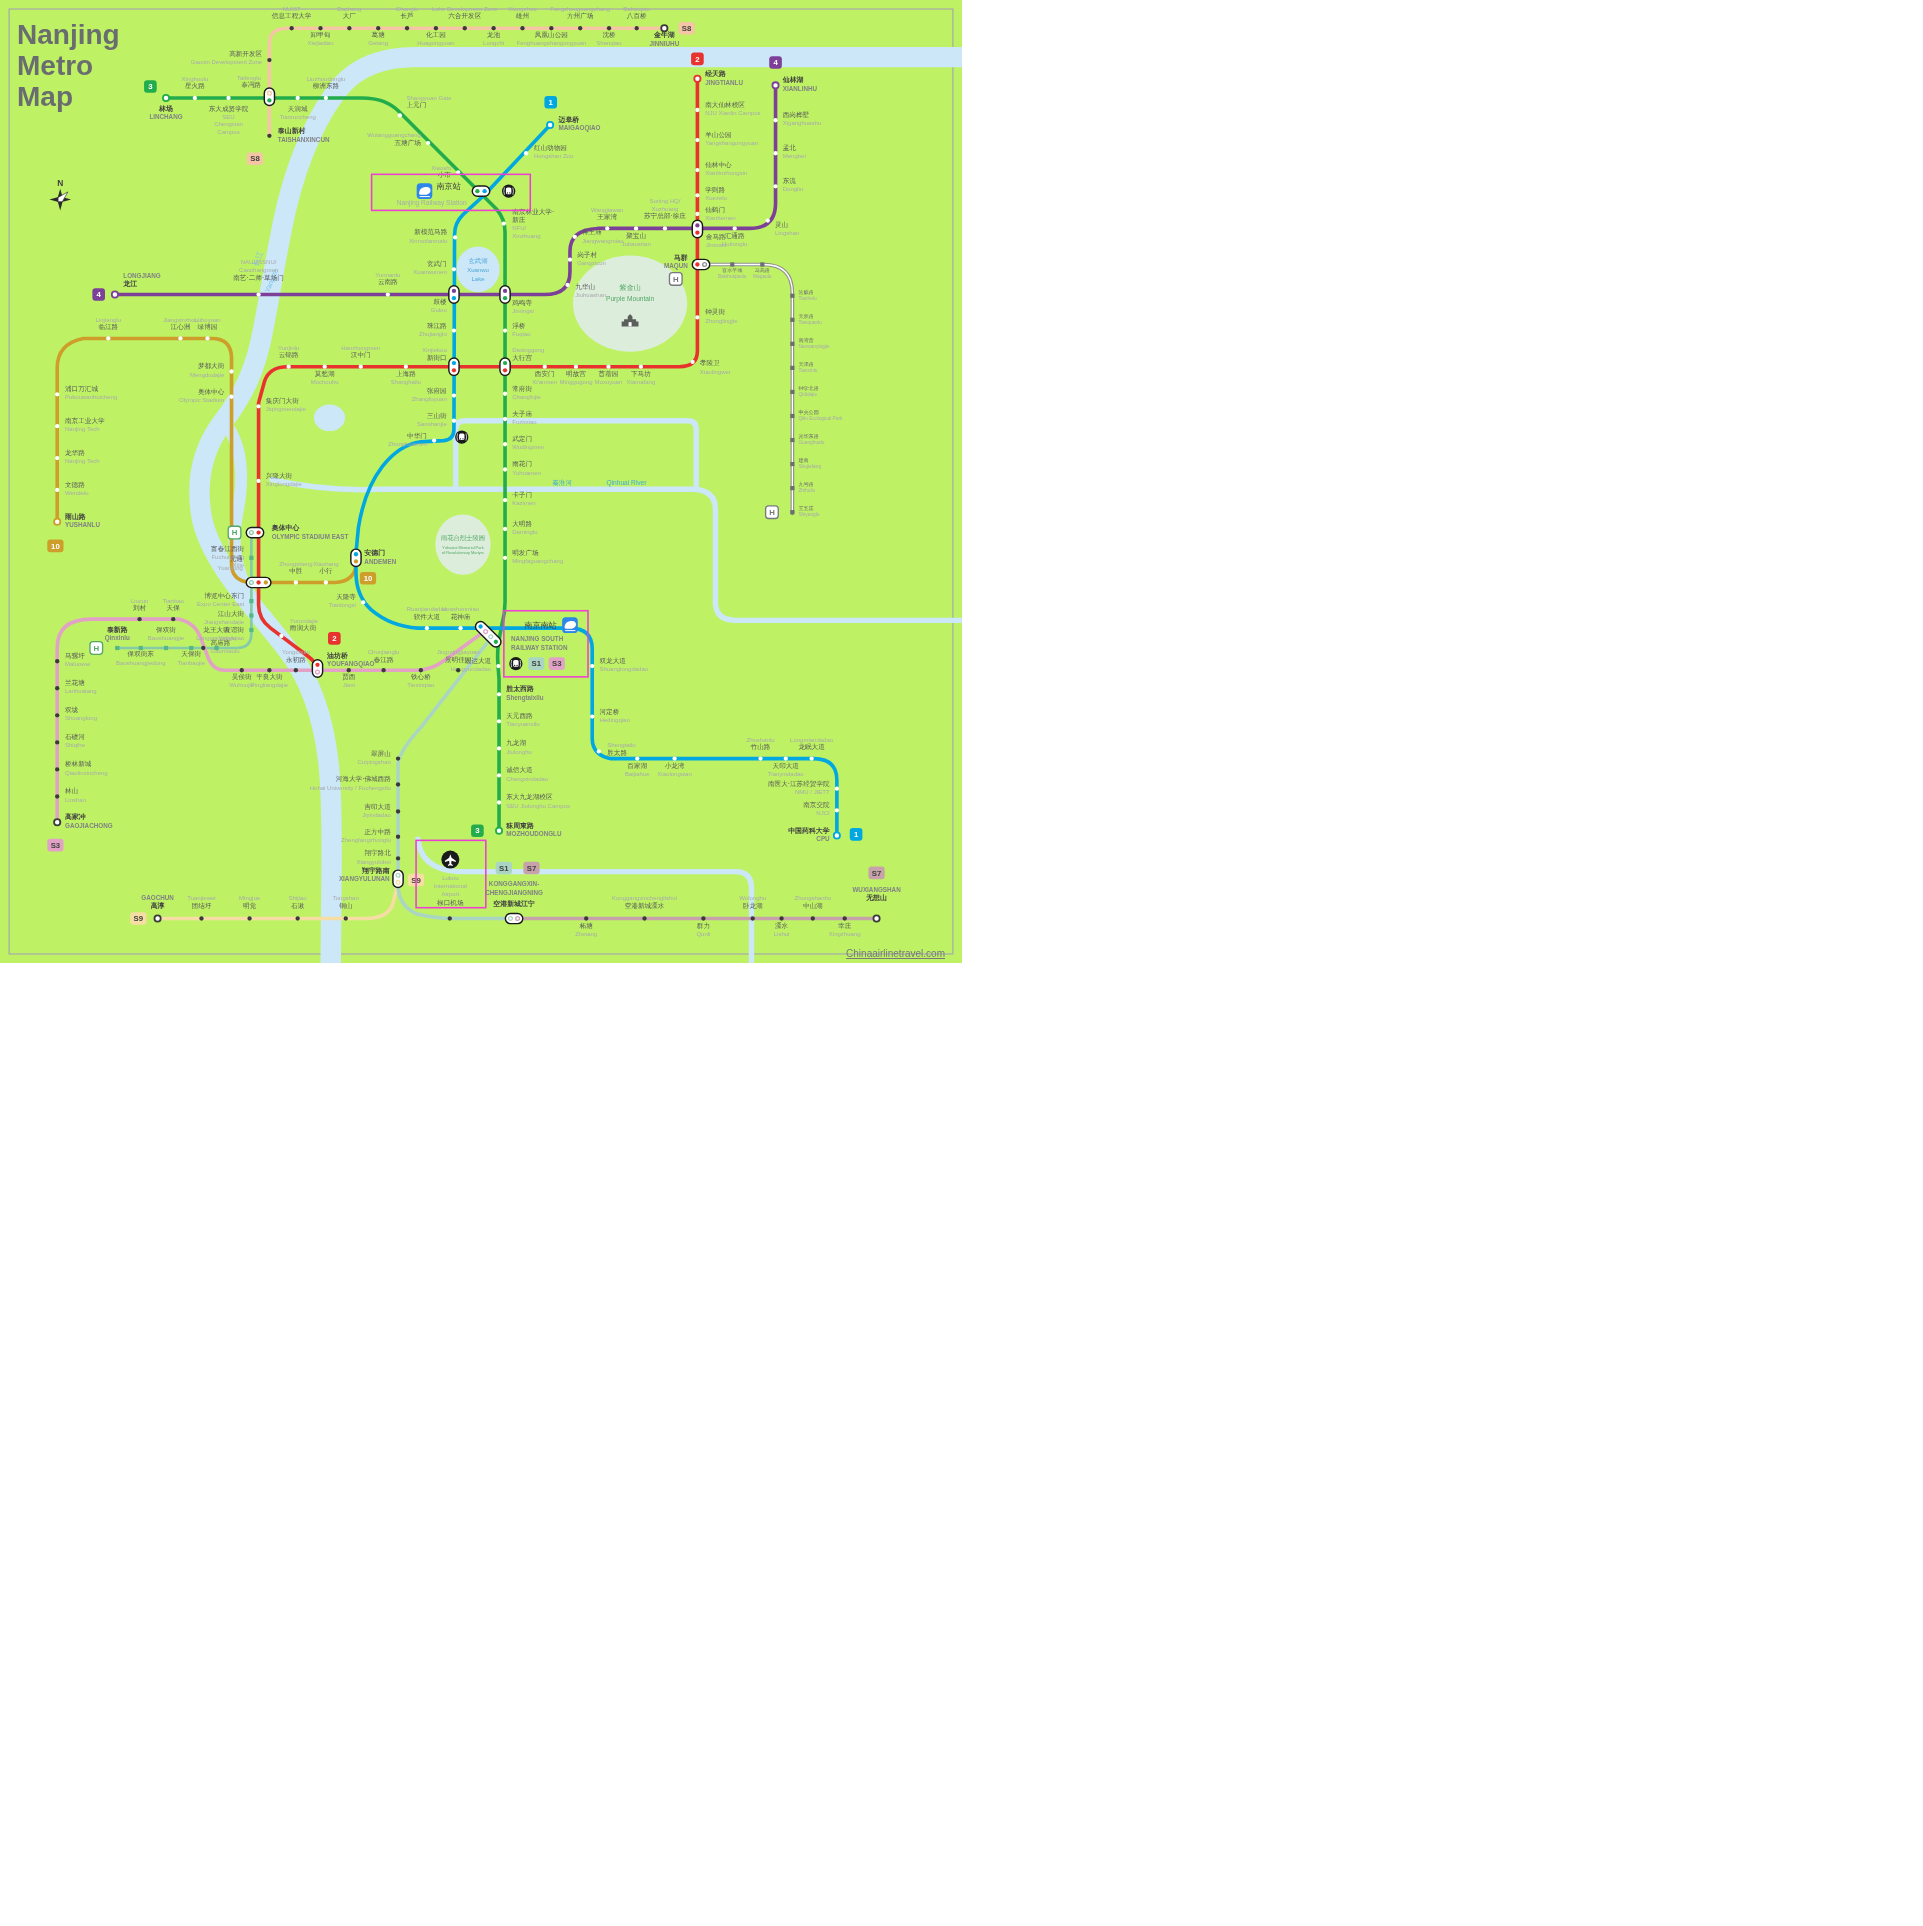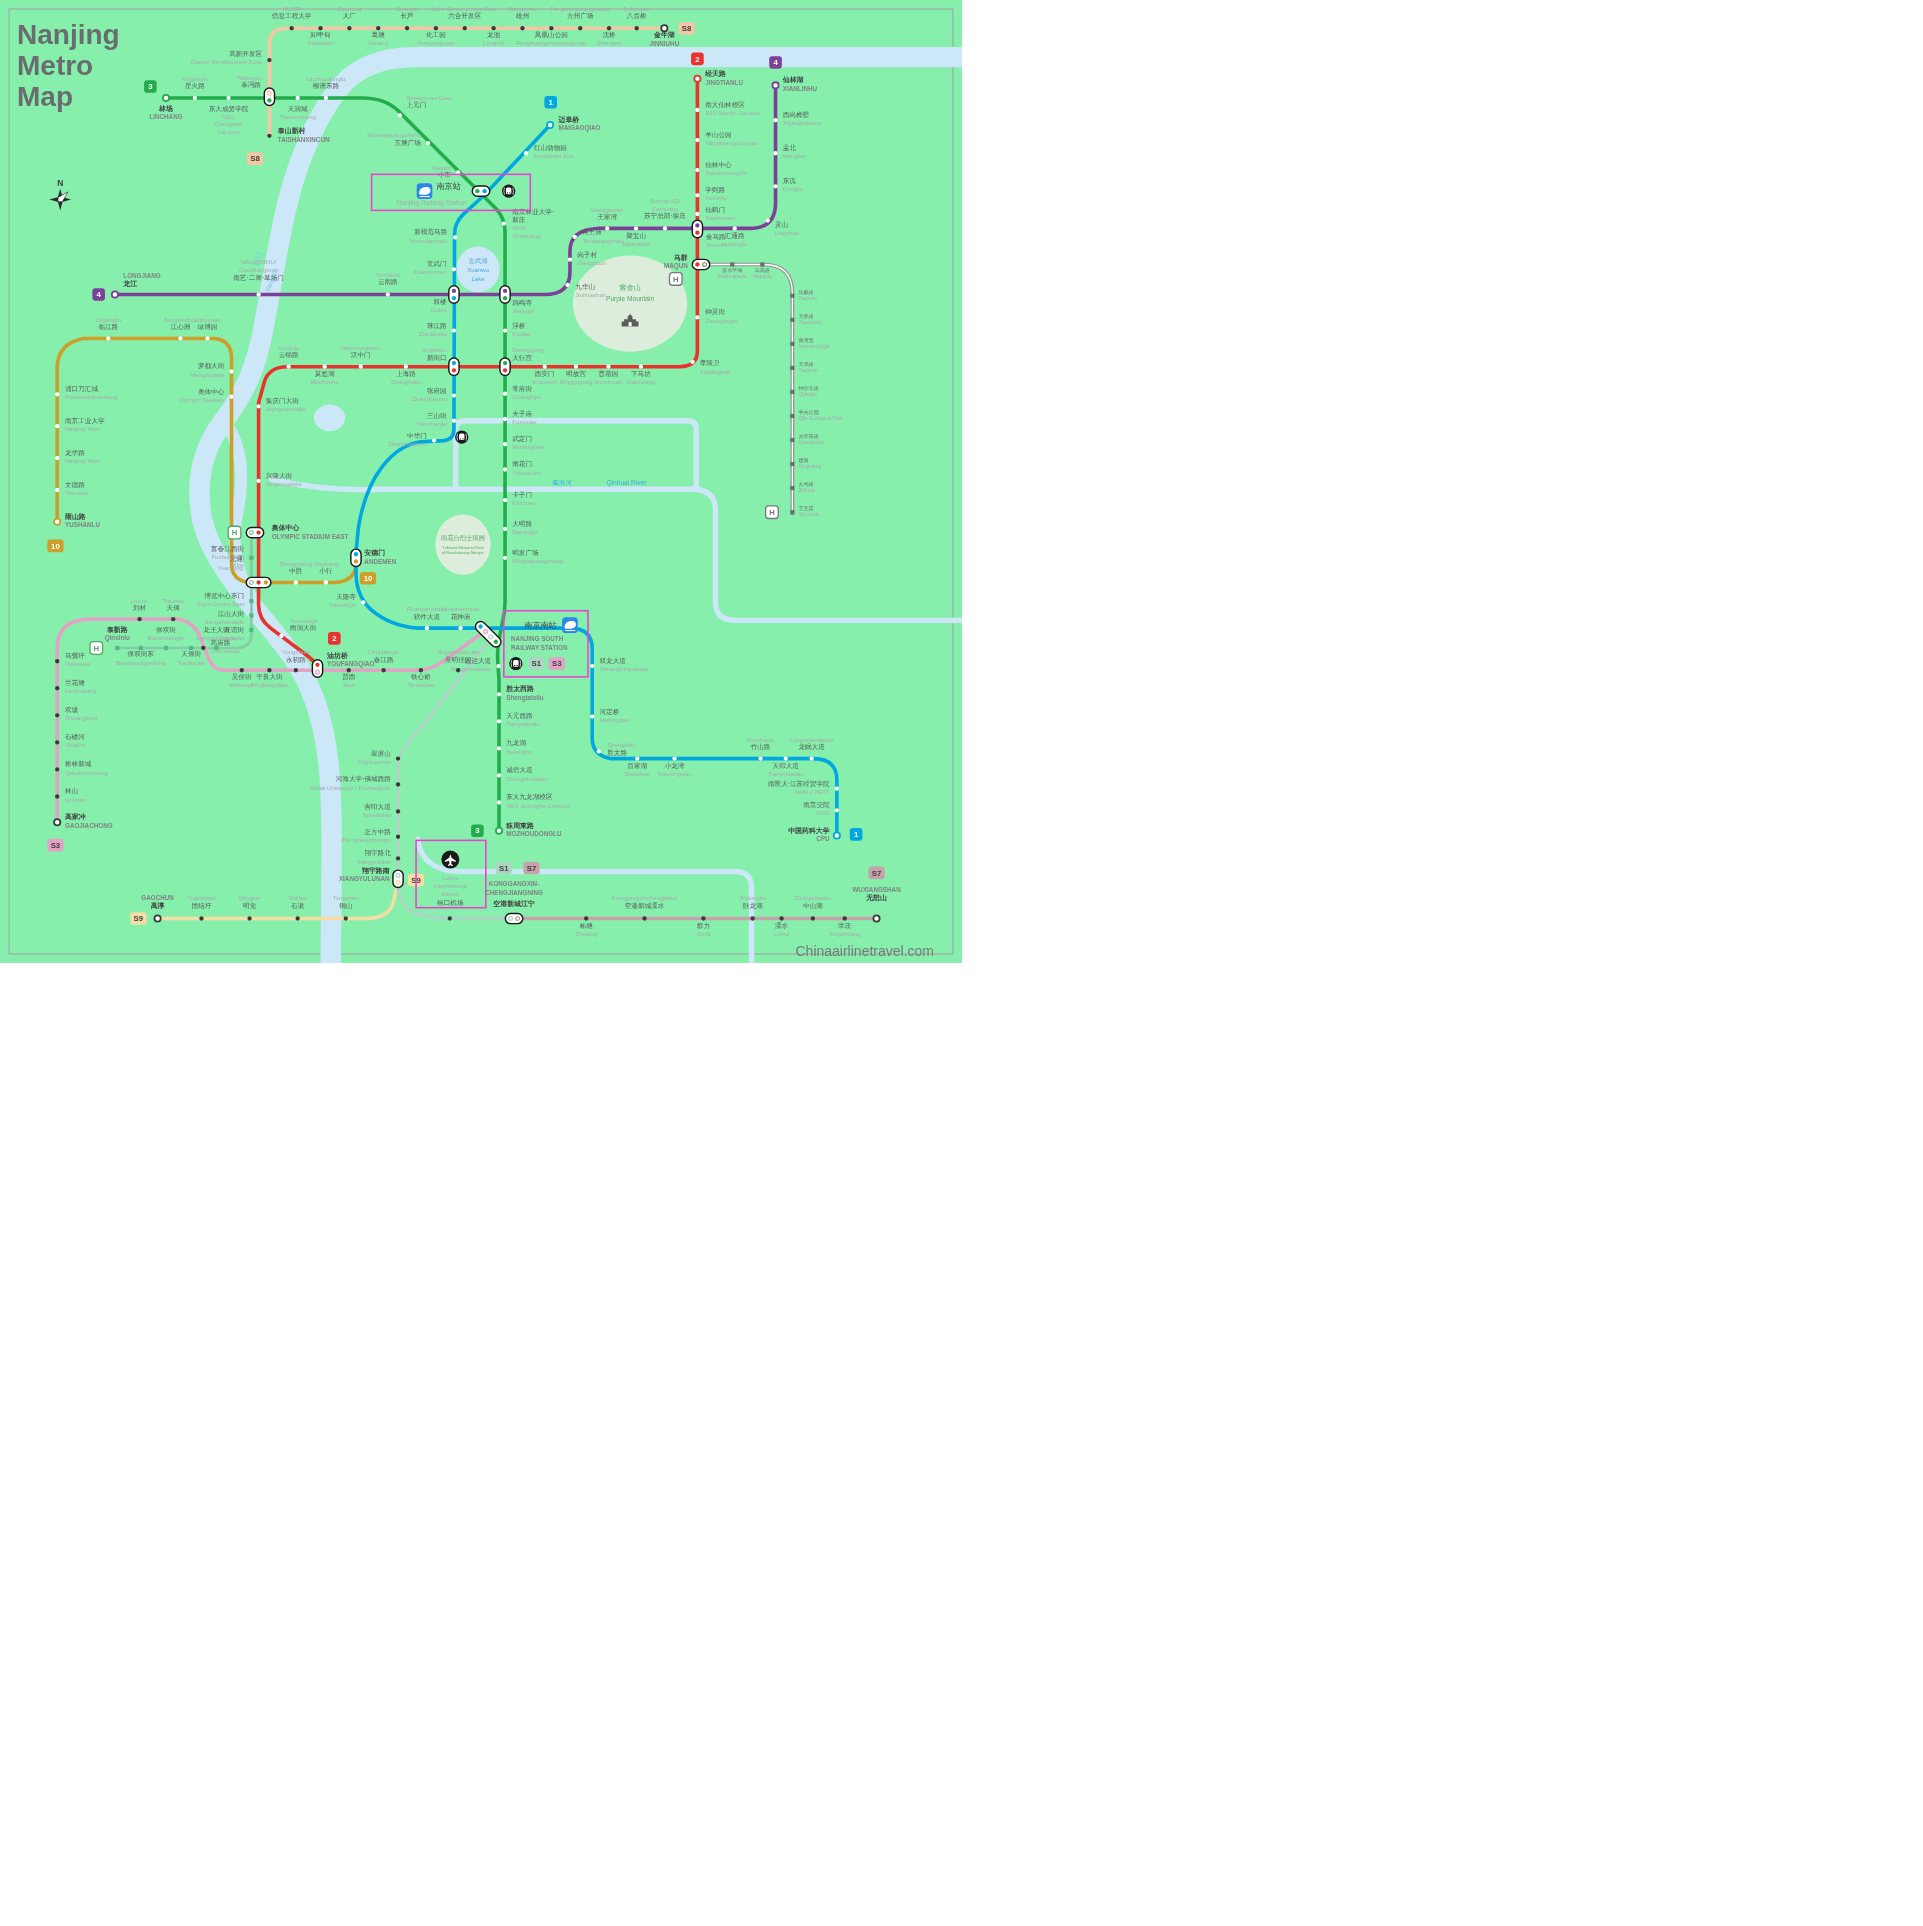--- a/index.html
+++ b/index.html
@@ -1,20 +1,20 @@
 <!DOCTYPE html>
 <html style="font-size:9.6px"><head>
 <meta charset="utf-8">
 <style>
   html,body{margin:0;padding:0;background:#fff;}
-  .map-wrap{position:relative;width:962px;height:963px;background:#86efac;overflow:hidden;
+  .map-wrap{position:relative;width:962px;height:963px;background:#bef264;overflow:hidden;
     font-family:"Liberation Sans","DejaVu Sans",sans-serif;}
   .map-title{position:absolute;left:17px;top:20.4px;font-size:28px;font-weight:bold;
     color:#6A6D70;line-height:1.1;white-space:pre-line;z-index:30;}
-  .watermark{position:absolute;right:28px;bottom:3.6px;font-size:14px;color:#77787B;z-index:30;}
+  .watermark{position:absolute;right:17px;bottom:3.6px;font-size:10px;color:#77787B;z-index:30;text-decoration:underline;}
   svg text{font-family:"Liberation Sans","DejaVu Sans",sans-serif;}
   .z{font-size:11px;fill:#58595B;}
   .e{font-size:10px;fill:#A8AAAD;}
   .zb{font-size:11.5px;font-weight:bold;fill:#414042;}
   .eb{font-size:10.5px;font-weight:bold;fill:#808285;}
   .zs{font-size:8.5px;fill:#6D6E71;}
   .es{font-size:8px;fill:#A8AAAD;}
   .zl{font-size:13.5px;fill:#414042;}
   .el{font-size:11px;fill:#A8AAAD;}
 </style>

